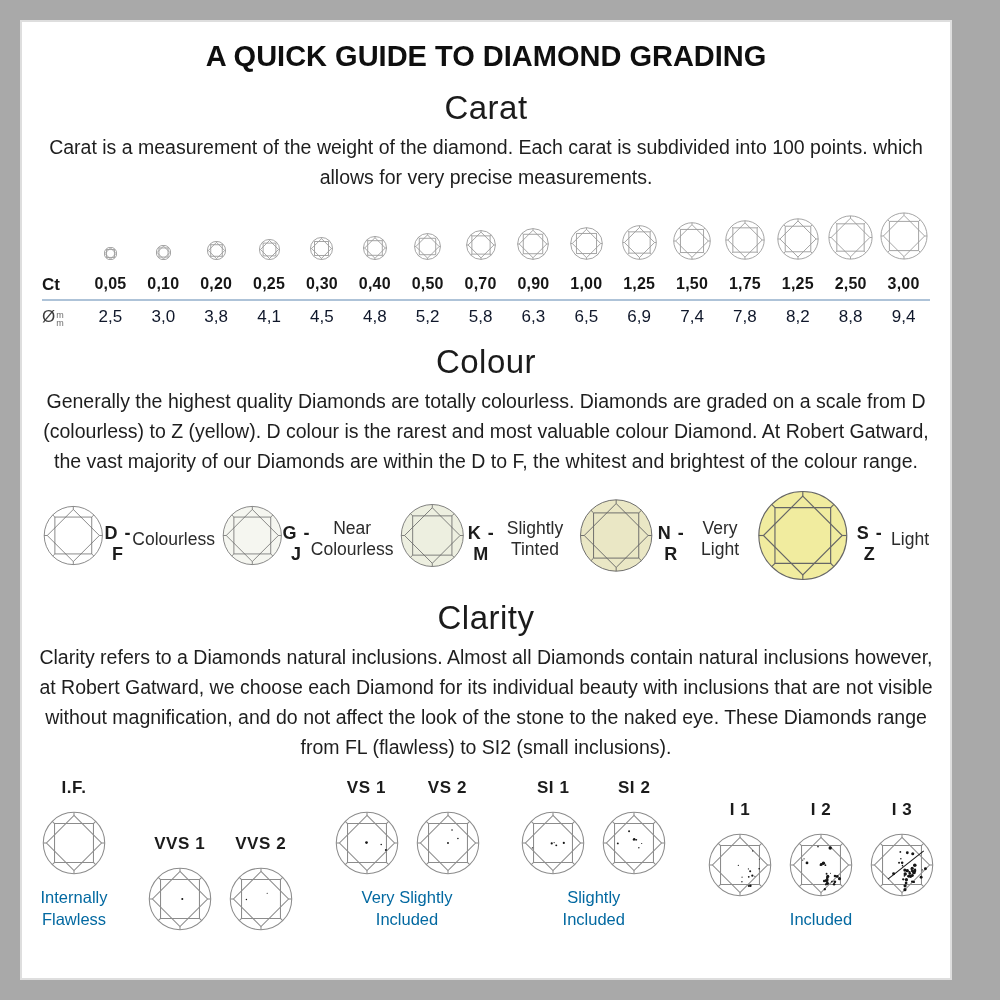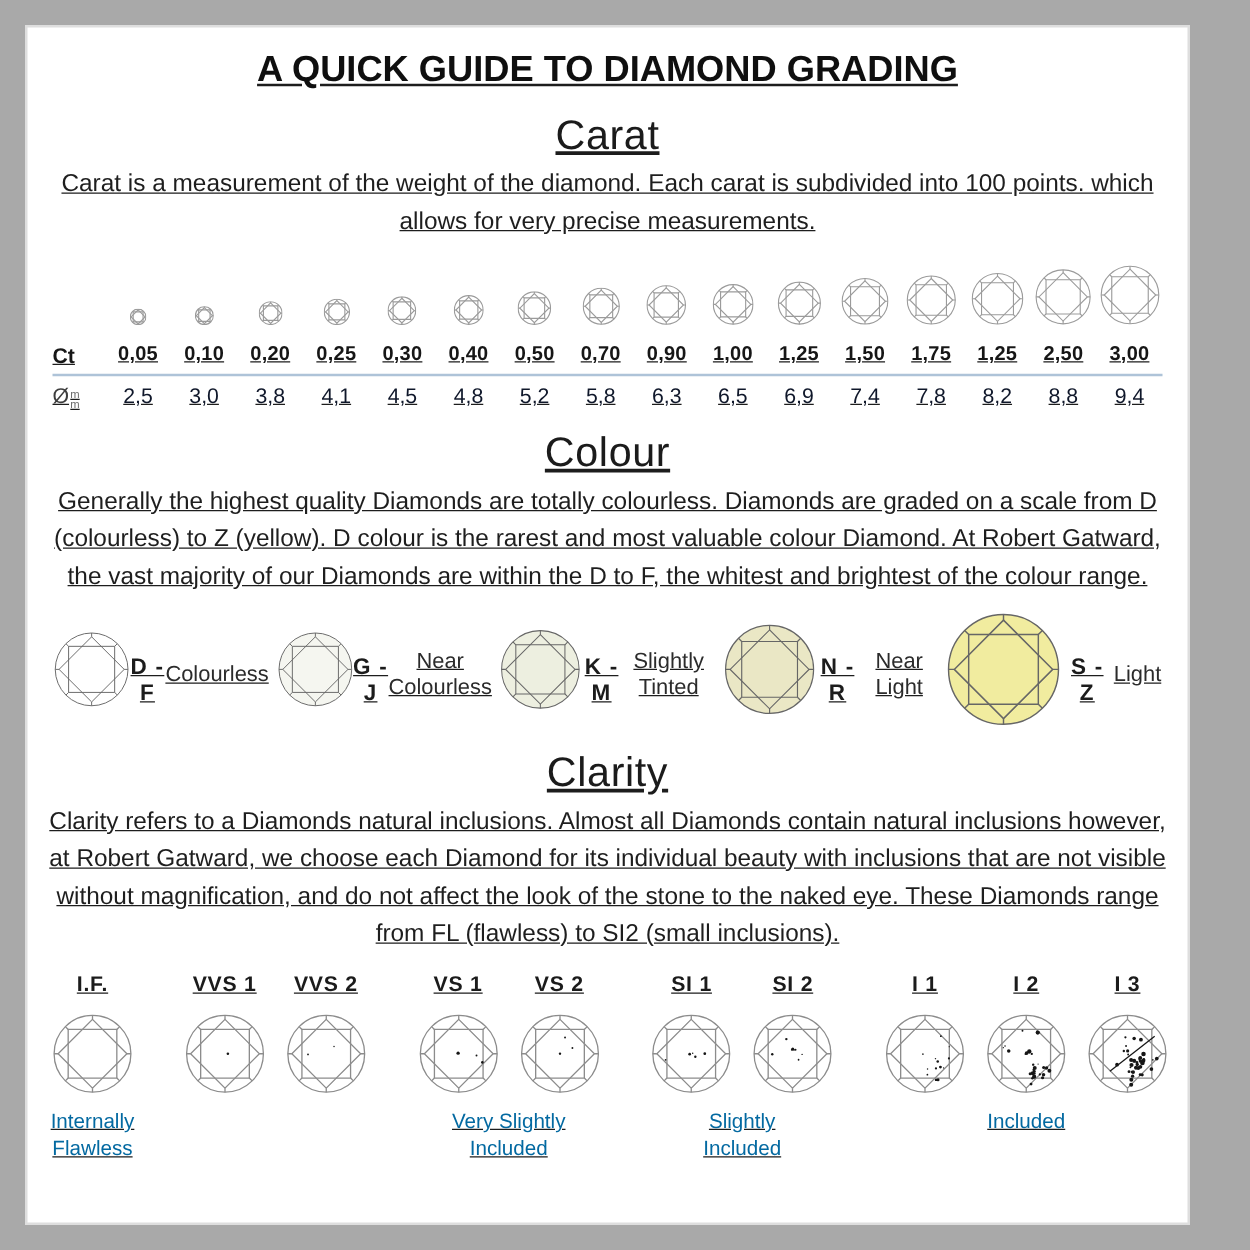--- a/index.html
+++ b/index.html
@@ -3,21 +3,20 @@
 <meta charset="utf-8">
 <style>
   html,body{margin:0;padding:0;}
   body{width:1000px;height:1000px;background:#a9a9a9;font-family:"Liberation Sans",sans-serif;}
   .page{
     box-sizing:border-box;width:972px;height:1000px;
     border:20px solid #a9a9a9;background:#ffffff;
     box-shadow:inset 0 0 0 2px #dedede;
     text-align:center;color:#1d1d1d;overflow:hidden;
     padding:8px 18px 0;
-    text-decoration:underline;
   }
   h1{font-size:29px;font-weight:700;margin:12px 0 0;color:#0f0f0f;letter-spacing:0;}
   h2.sec{font-size:33px;font-weight:400;margin:16px 0 2px;color:#1b1b1b;letter-spacing:.5px;}
   p.body{font-size:19.5px;line-height:30px;margin:5px auto 0;color:#1e1e1e;}
   .carat-desc{max-width:880px;}
   .colour-desc{max-width:948px;}
   .clarity-desc{max-width:950px;}
 
   
   .carat-table{display:grid;grid-template-columns:42px repeat(16,1fr);width:888px;margin:16px auto 0;}
@@ -29,21 +28,21 @@
   .mm-label{text-align:left;color:#3d3d3d;font-weight:400;display:flex;align-items:flex-end;justify-content:flex-start;padding-top:6px;font-size:17px;}
   .mm-frac{font-size:9px;line-height:8px;display:inline-flex;flex-direction:column;margin-left:1px;color:#6b6b6b;}
 
   
   .colour-row{display:flex;justify-content:space-between;width:886px;margin:12px auto 0;}
   .colour-col{width:172px;display:flex;align-items:center;}
   .colour-range{margin-top:16px;font-size:18px;font-weight:700;letter-spacing:1px;color:#1c1c1c;}
   .colour-label{margin-top:7px;font-size:17.5px;color:#2b2b2b;}
 
   
-  .clarity-row{display:flex;justify-content:space-between;align-items:flex-start;width:900px;margin:16px auto 0;}
+  .clarity-row{display:flex;justify-content:space-between;align-items:flex-end;width:900px;margin:16px auto 0;}
   .clarity-group{display:flex;flex-direction:column;align-items:center;}
   .cg-stones{display:flex;gap:9px;}
   .stone-col{display:flex;flex-direction:column;align-items:center;width:72px;}
   .stone-code{font-size:17px;font-weight:700;letter-spacing:.6px;margin-bottom:13px;color:#1b1b1b;}
   .cg-caption{margin-top:11px;font-size:16.5px;color:#0369a1;line-height:1.35;white-space:pre-line;}
   svg{display:block;}
 </style>
 </head>
 <body style="background: rgb(169, 169, 169);">
 
@@ -403,21 +402,21 @@
             <line x1="93" y1="50" x2="98" y2="50" stroke="#666666" stroke-width="1.263157894736842"></line>
             <line x1="80.40559159102155" y1="80.40559159102153" x2="83.94112549695429" y2="83.94112549695427" stroke="#666666" stroke-width="1.263157894736842"></line>
             <line x1="50" y1="93" x2="50" y2="98" stroke="#666666" stroke-width="1.263157894736842"></line>
             <line x1="19.59440840897846" y1="80.40559159102155" x2="16.058874503045722" y2="83.94112549695429" stroke="#666666" stroke-width="1.263157894736842"></line>
             <line x1="7" y1="50.00000000000001" x2="2" y2="50.00000000000001" stroke="#666666" stroke-width="1.263157894736842"></line>
             <line x1="19.59440840897845" y1="19.59440840897846" x2="16.058874503045715" y2="16.058874503045722" stroke="#666666" stroke-width="1.263157894736842"></line>
             <line x1="49.99999999999999" y1="7" x2="49.99999999999999" y2="2" stroke="#666666" stroke-width="1.263157894736842"></line>
             <line x1="80.40559159102153" y1="19.59440840897845" x2="83.94112549695427" y2="16.058874503045715" stroke="#666666" stroke-width="1.263157894736842"></line>
           </svg>
           <div class="colour-range">N - R</div>
-          <div class="colour-label">Near Light</div>
+          <div class="colour-label">Very Light</div>
         </div>
         <div class="colour-col">
           <svg viewBox="0 0 100 100" width="95" height="95">
             <circle cx="50" cy="50" r="48" fill="#f1ec9f" stroke="#666666" stroke-width="1.263157894736842"></circle>
             <polygon points="50,7 93,50 50,93 7,50" fill="none" stroke="#666666" stroke-width="1.263157894736842"></polygon>
             <polygon points="19.59440840897846,19.59440840897846 80.40559159102153,19.59440840897846 80.40559159102153,80.40559159102153 19.59440840897846,80.40559159102153" fill="none" stroke="#666666" stroke-width="1.263157894736842"></polygon>
             <line x1="93" y1="50" x2="98" y2="50" stroke="#666666" stroke-width="1.263157894736842"></line>
             <line x1="80.40559159102155" y1="80.40559159102153" x2="83.94112549695429" y2="83.94112549695427" stroke="#666666" stroke-width="1.263157894736842"></line>
             <line x1="50" y1="93" x2="50" y2="98" stroke="#666666" stroke-width="1.263157894736842"></line>
             <line x1="19.59440840897846" y1="80.40559159102155" x2="16.058874503045722" y2="83.94112549695429" stroke="#666666" stroke-width="1.263157894736842"></line>

